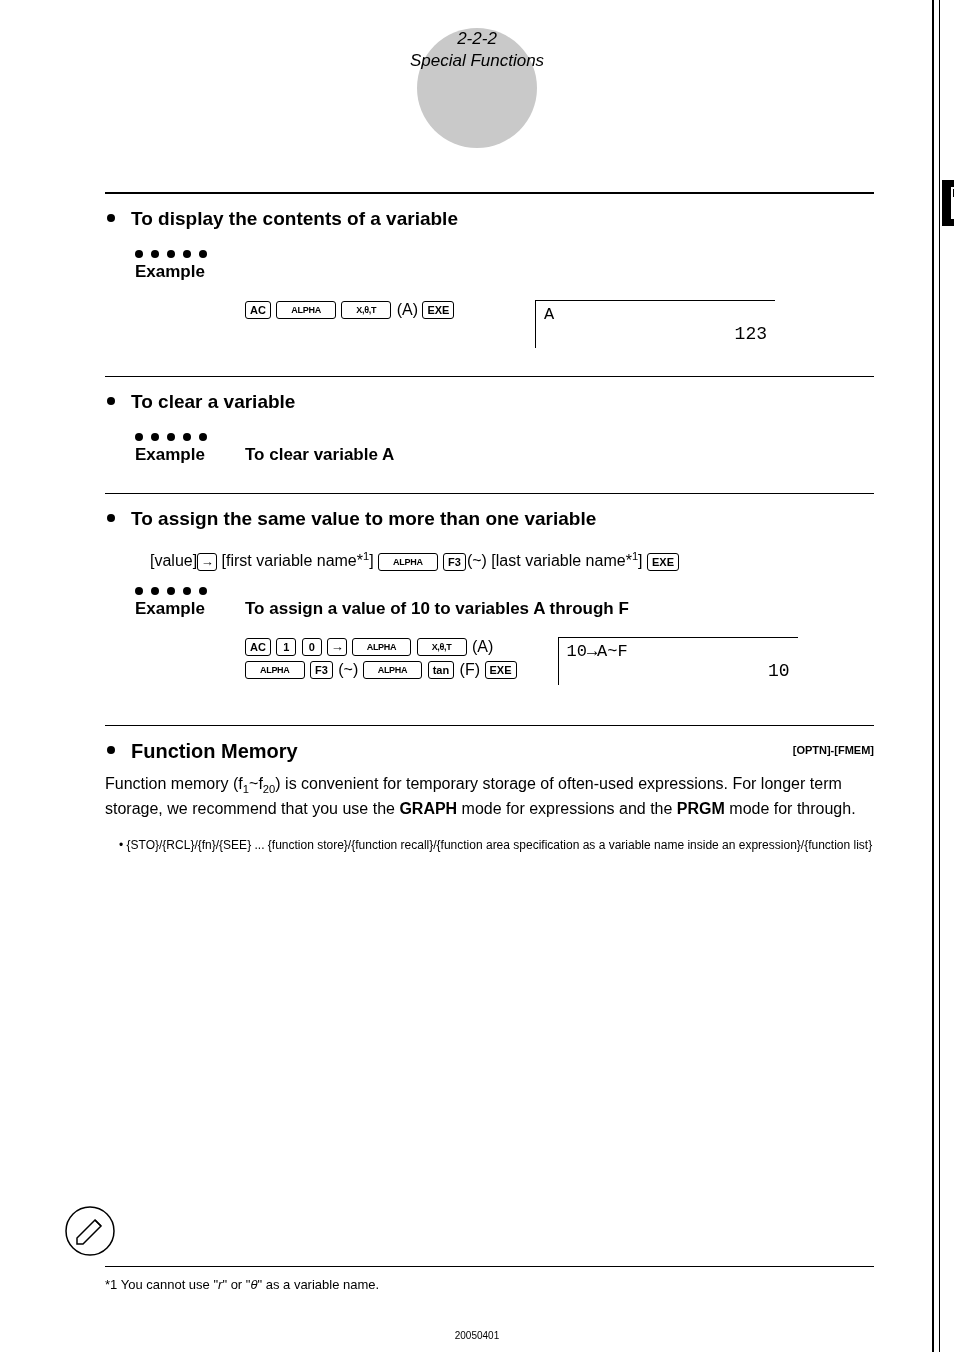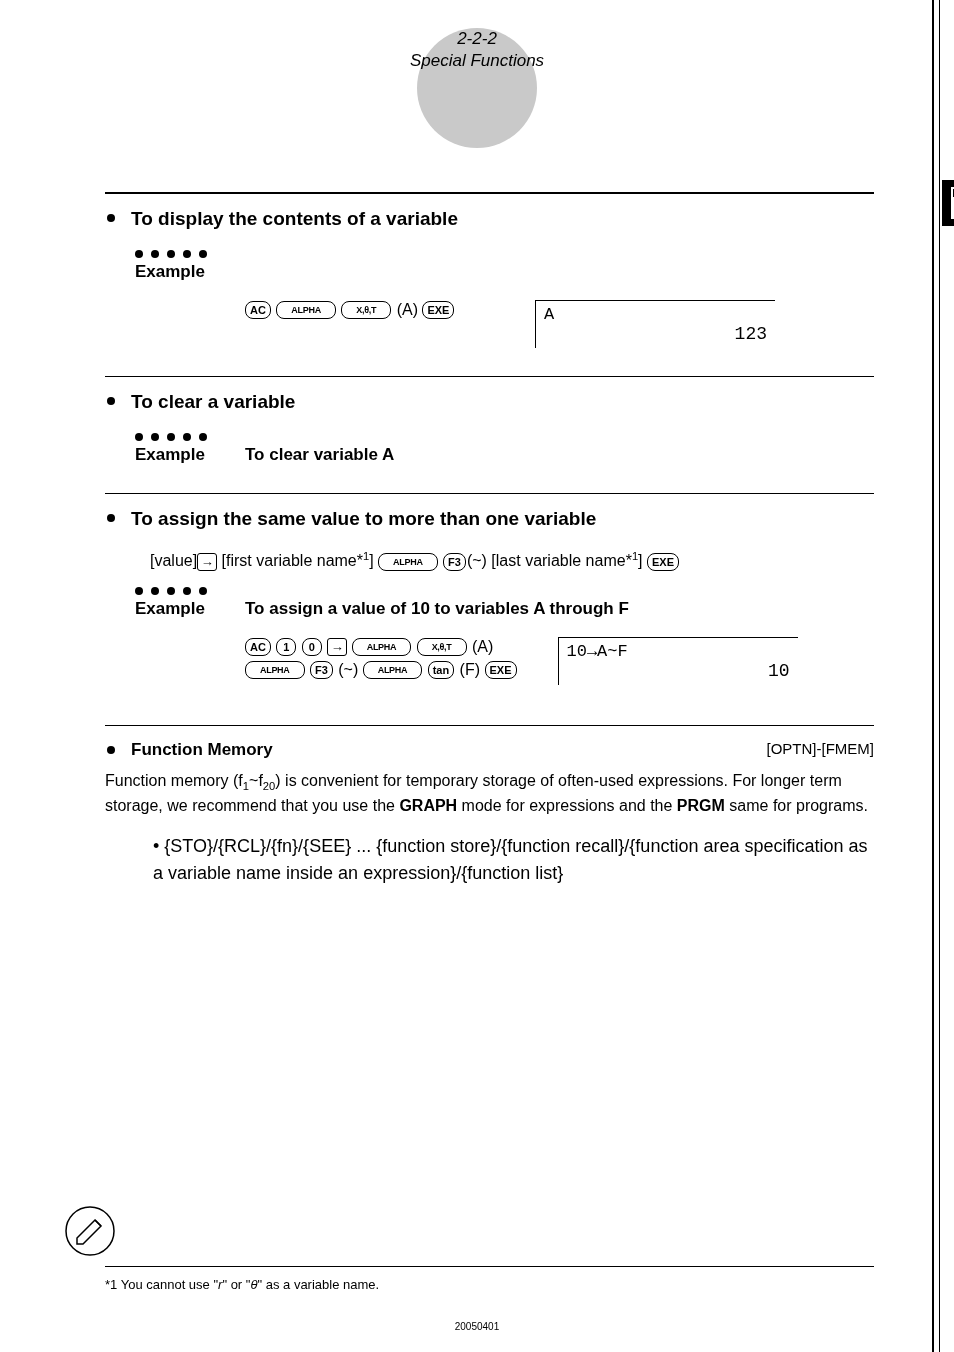--- a/index.html
+++ b/index.html
@@ -144,21 +144,21 @@
   .keys-and-display {
     display: flex;
     align-items: flex-start;
     margin-left: 140px;
     gap: 40px;
   }
   .keys-col { flex: 0 0 auto; min-width: 250px; }
   .key {
     display: inline-block;
     border: 1.5px solid #000;
-    border-radius: 8px;
+    border-radius: 3px;
     padding: 0 4px;
     font-size: 11px;
     font-weight: bold;
     line-height: 16px;
     min-width: 20px;
     text-align: center;
     vertical-align: middle;
     margin-right: 1px;
     font-family: Arial, sans-serif;
   }
@@ -186,37 +186,37 @@
     margin-left: 45px;
     margin-bottom: 16px;
   }
   .func-memory-header {
     display: flex;
     justify-content: space-between;
     align-items: baseline;
     margin-bottom: 10px;
   }
   .func-memory-title {
-    font-size: 17px;
+    font-size: 20px;
     font-weight: bold;
   }
   .func-memory-path {
-    font-size: 15px;
-    font-weight: normal;
+    font-size: 11px;
+    font-weight: bold;
   }
   .body-text {
     font-size: 16px;
     line-height: 1.4;
     margin-bottom: 16px;
   }
   .body-text .bold { font-weight: bold; }
   .menu-list {
-    font-size: 18px;
+    font-size: 12px;
     line-height: 1.5;
-    margin-left: 48px;
+    margin-left: 14px;
   }
   .footnote-area {
     position: absolute;
     bottom: 60px;
     left: 105px;
     right: 80px;
   }
   .pencil-icon {
     position: absolute;
     left: -40px;
@@ -226,21 +226,21 @@
   }
   .footnote-rule {
     border-top: 1px solid #000;
     margin-bottom: 10px;
   }
   .footnote-text {
     font-size: 13px;
   }
   .footer-date {
     position: absolute;
-    bottom: 20px;
+    bottom: 11px;
     left: 0;
     width: 100%;
     text-align: center;
     font-size: 10px;
   }
   sub { font-size: 0.7em; }
   sup.fnref { font-size: 0.7em; }
   .arrow-key {
     display: inline-block;
     border: 1.5px solid #000;
@@ -366,21 +366,21 @@
 
   <div class="rule-thin" style="margin-top:40px;"></div>
   <div class="func-memory-header">
     <div class="bullet-row">
       <span class="bullet-dot"></span>
       <span class="func-memory-title">Function Memory</span>
     </div>
     <span class="func-memory-path">[OPTN]-[FMEM]</span>
   </div>
   <p class="body-text">
-    <span>Function memory (f</span><sub>1</sub><span>~f</span><sub>20</sub><span>) is convenient for temporary storage of often-used expressions. For longer term storage, we recommend that you use the </span><span class="bold">GRAPH</span><span> mode for expressions and the </span><span class="bold">PRGM</span><span> same for programs.</span>
+    <span>Function memory (f</span><sub>1</sub><span>~f</span><sub>20</sub><span>) is convenient for temporary storage of often-used expressions. For longer term storage, we recommend that you use the </span><span class="bold">GRAPH</span><span> mode for expressions and the </span><span class="bold">PRGM</span><span> mode for through.</span>
   </p>
   <p class="menu-list">
     <span>• {</span><span class="bold">STO</span><span>}/{</span><span class="bold">RCL</span><span>}/{</span><span class="bold">fn</span><span>}/{</span><span class="bold">SEE</span><span>} ... {function store}/{function recall}/{function area specification as a variable name inside an expression}/{function list}</span>
   </p>
 
 </div>
 
 <div class="footnote-area">
   <svg class="pencil-icon" viewBox="0 0 50 50">
     <circle cx="25" cy="25" r="24" fill="none" stroke="#000" stroke-width="1.5"></circle>

